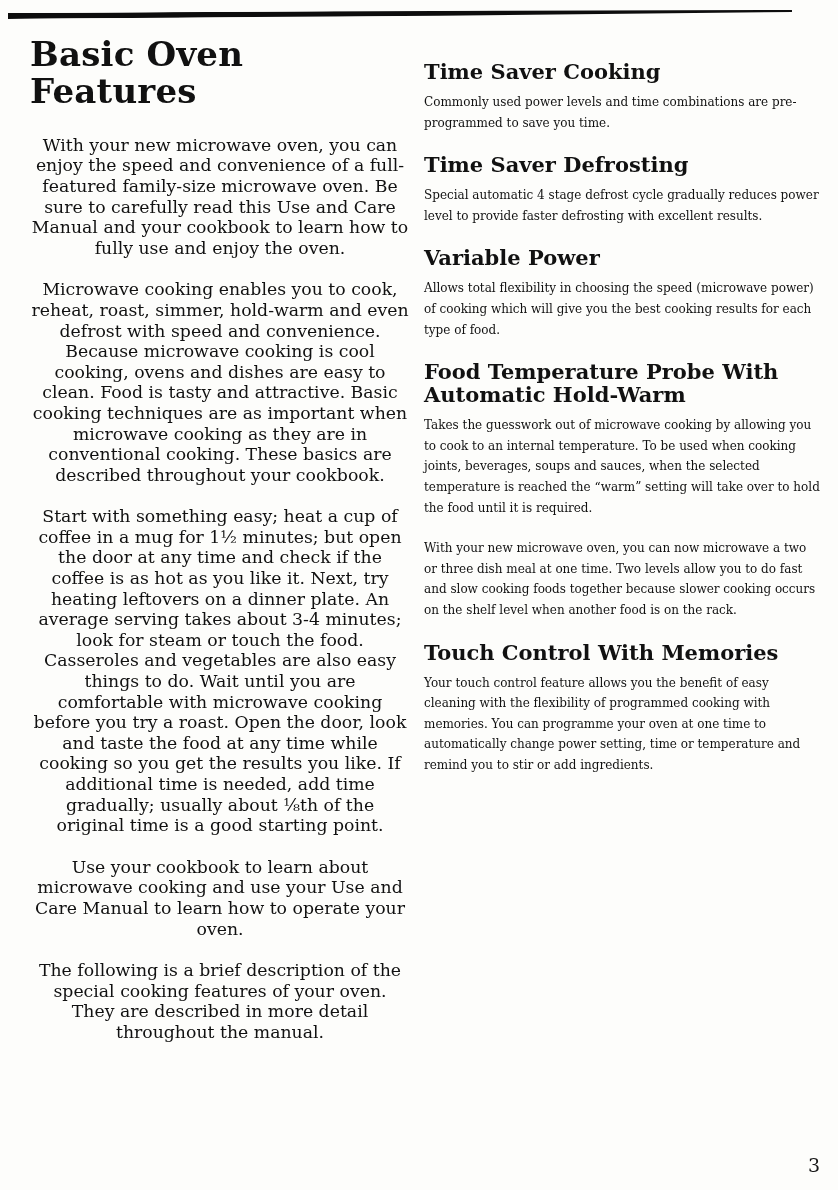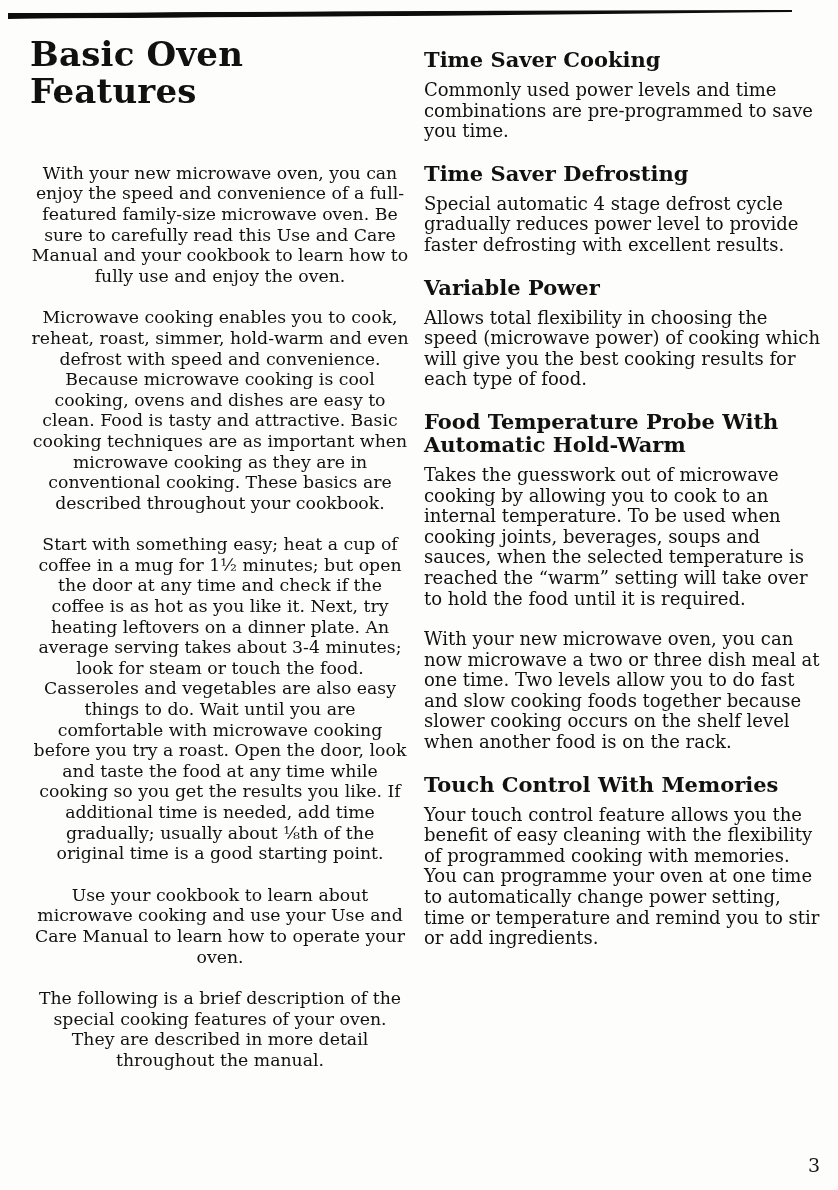--- a/index.html
+++ b/index.html
@@ -31,48 +31,48 @@
   }
   .col-left {
     position: absolute;
     left: 30px;
     top: 36px;
     width: 380px;
   }
   .col-right {
     position: absolute;
     left: 424px;
-    top: 48px;
+    top: 60px;
     width: 398px;
   }
   .page-title {
     font-size: 34px;
     font-weight: 700;
     letter-spacing: 0.2px;
-    margin: 0 0 52px 0;
+    margin: 0 0 24px 0;
     line-height: 1.1;
   }
   .body-par {
     font-size: 17.3px;
     line-height: 20.6px;
     margin: 0 0 21px 0;
     text-align: center;
   }
   .feature-section {
     margin: 0 0 20px 0;
   }
   .section-heading {
     font-size: 21px;
     font-weight: 700;
     line-height: 23px;
     margin: 0 0 9px 0;
     white-space: pre-wrap;
   }
   .section-body {
-    font-size: 18px;
+    font-size: 12px;
     line-height: 20.6px;
     margin: 0;
   }
   .page-number {
     position: absolute;
     right: 18px;
     bottom: 14px;
     font-size: 19px;
     color: #161616;
   }

